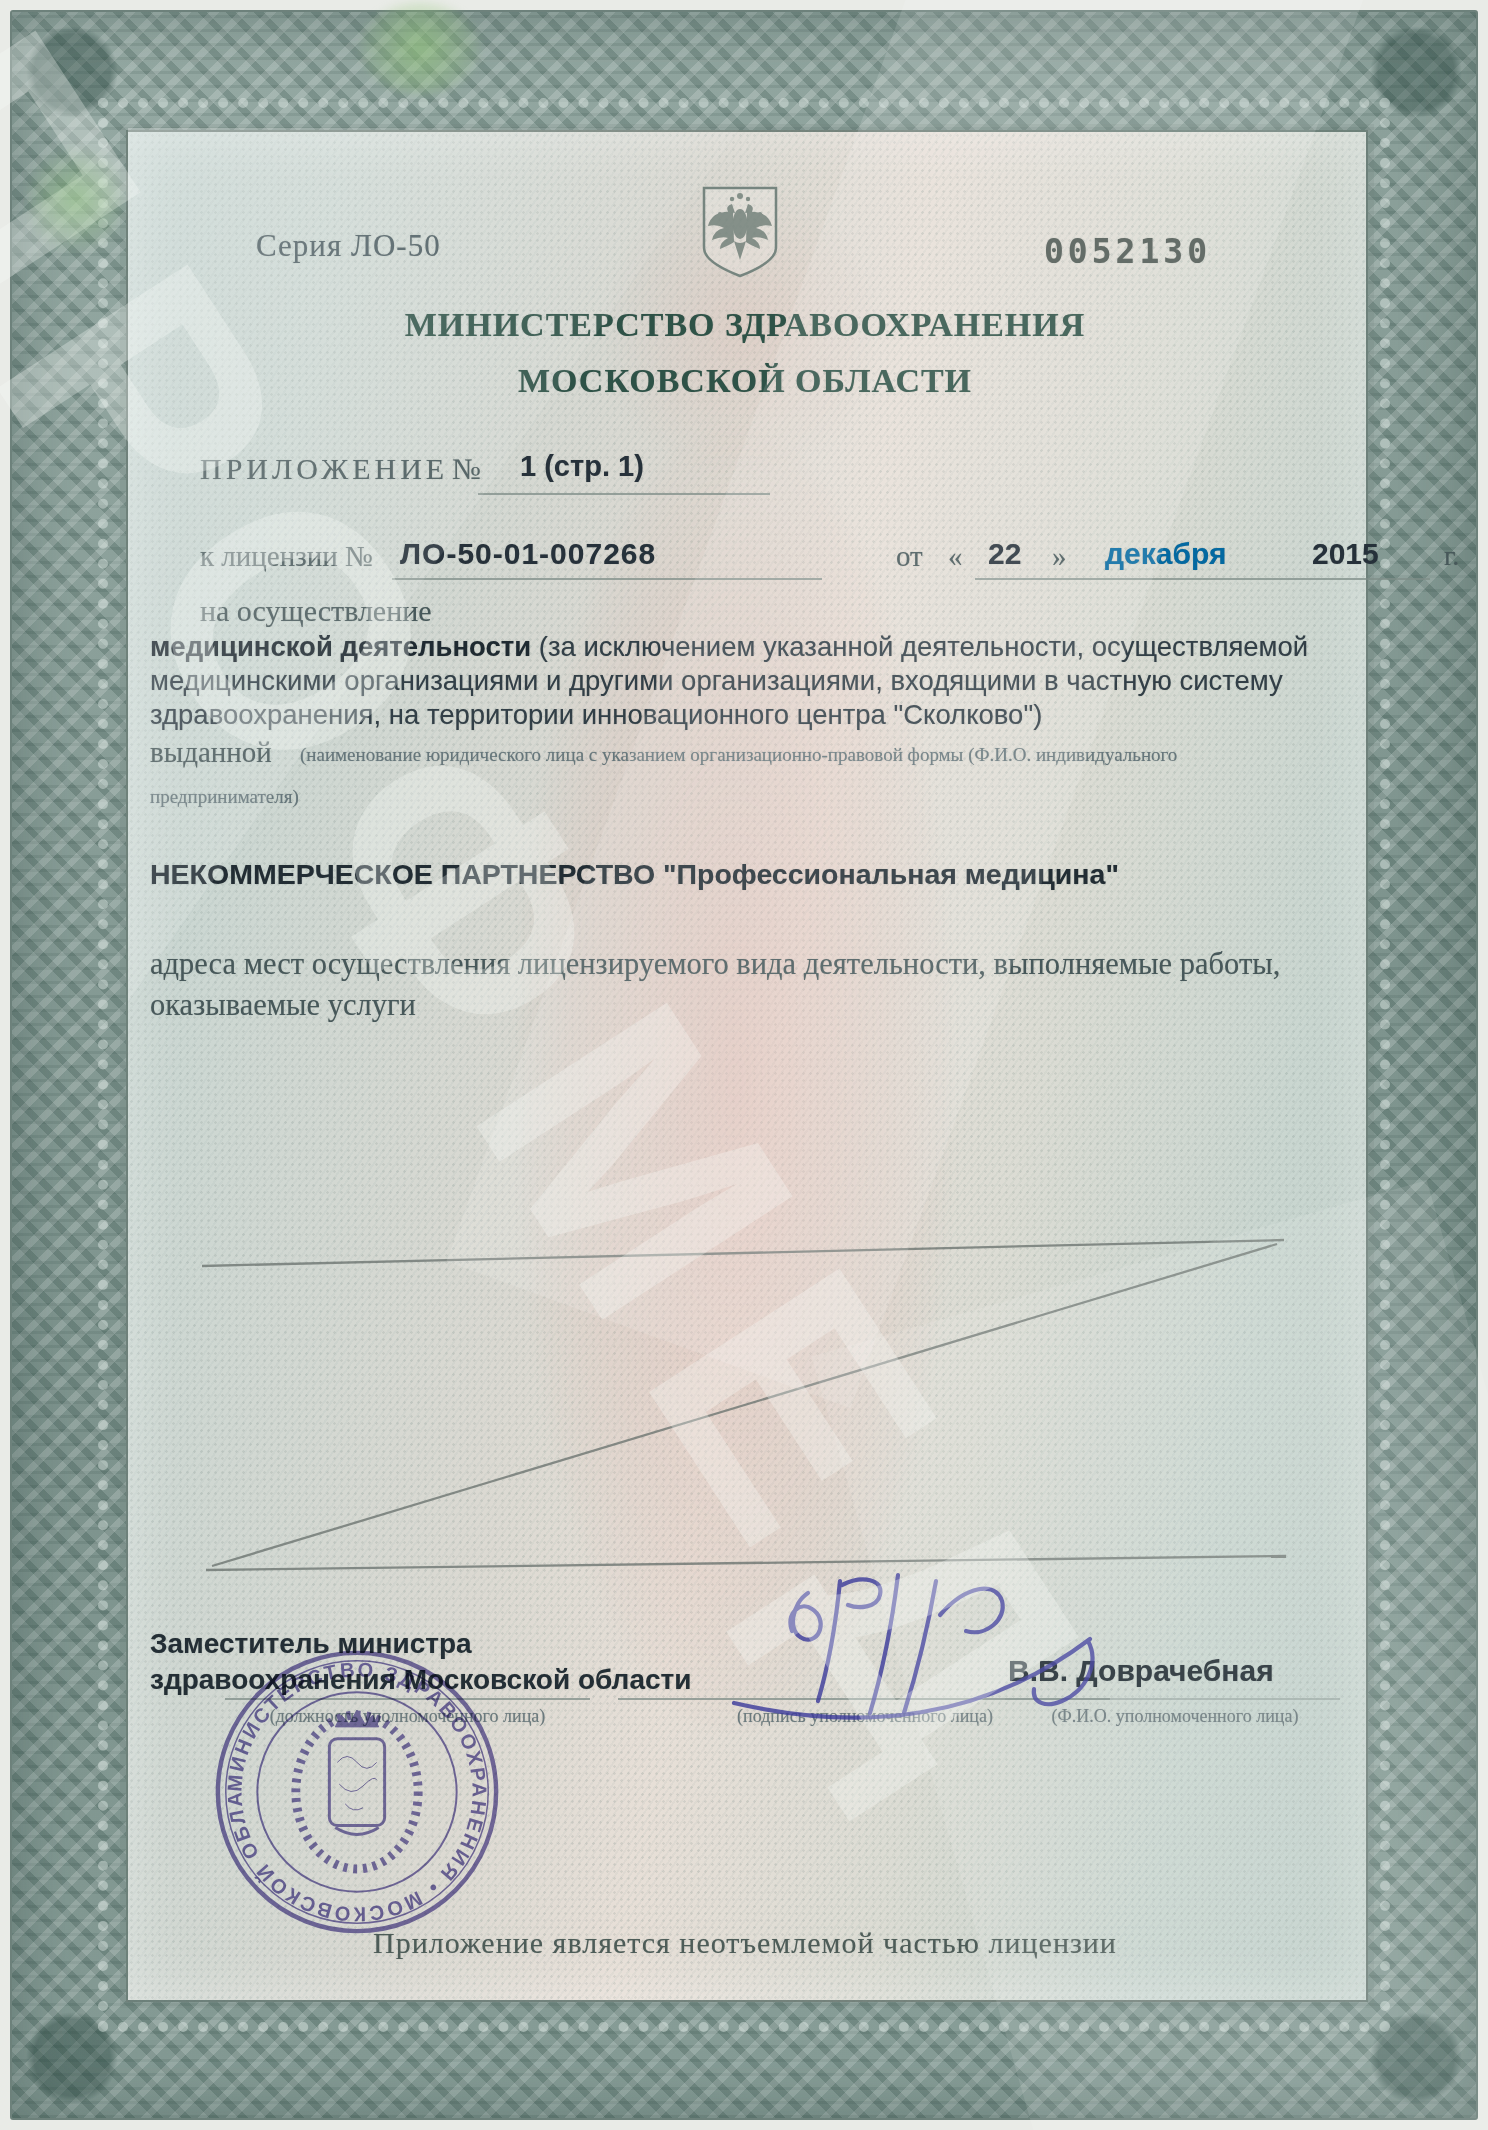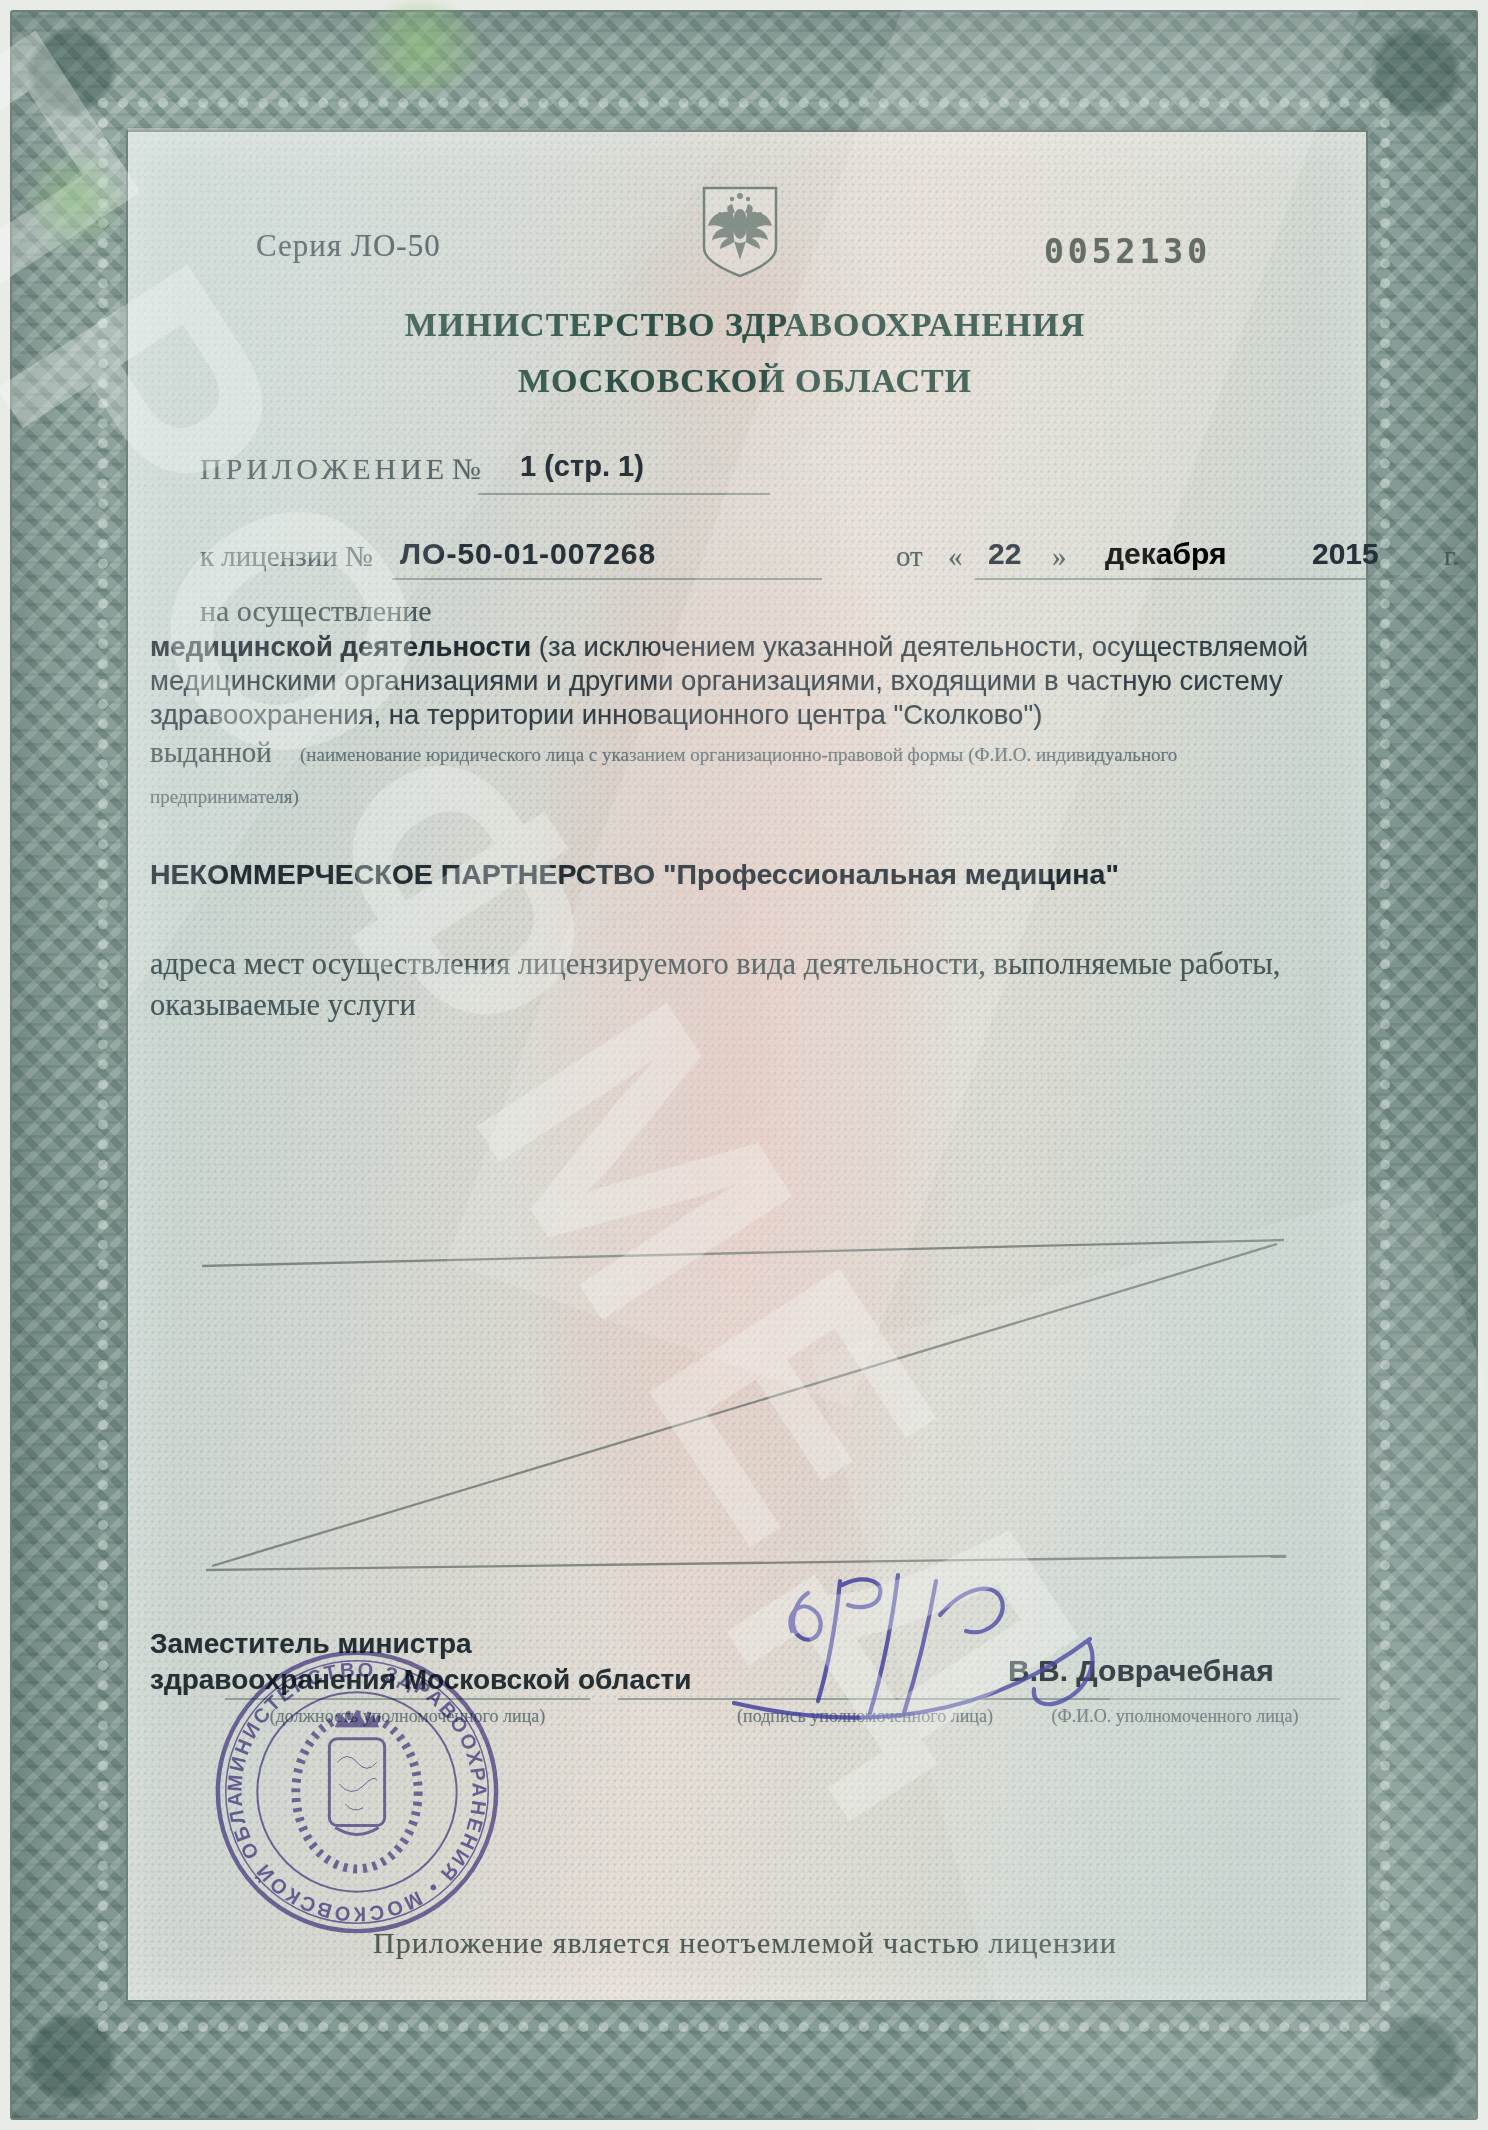--- a/index.html
+++ b/index.html
@@ -61,21 +61,21 @@
   .m1{top:306px;} .m2{top:362px;}
   .app-label{left:200px;top:452px;font-size:30px;letter-spacing:4px;color:#47585a;}
   .app-no{left:452px;top:452px;font-size:30px;color:#47585a;}
   .app-val{left:520px;top:450px;font-weight:700;font-size:29px;color:#26313a;}
   .lic-prefix{left:200px;top:540px;font-size:29px;color:#47585a;}
   .lic-num{left:400px;top:537px;font-weight:700;font-size:30px;color:#26313a;letter-spacing:1px;}
   .lic-ot{left:896px;top:540px;font-size:29px;color:#47585a;}
   .lic-oq{left:948px;top:540px;font-size:29px;color:#47585a;}
   .lic-day{left:988px;top:537px;font-weight:700;font-size:30px;color:#26313a;}
   .lic-cq{left:1052px;top:540px;font-size:29px;color:#47585a;}
-  .lic-month{left:1105px;top:537px;font-weight:700;font-size:30px;color:#000000;}
+  .lic-month{left:1105px;top:537px;font-weight:700;font-size:30px;color:#0369a1;}
   .lic-year{left:1268px;top:537px;font-weight:700;font-size:30px;color:#26313a;margin-left:44px;}
   .lic-g{left:1444px;top:540px;font-size:28px;color:#47585a;}
   .rule{position:absolute;height:2px;background:rgba(125,140,135,.75);}
   .na-osu{left:200px;top:594px;font-size:30px;color:#47585a;}
   .activity{left:150px;top:630px;width:1196px;font-size:27.5px;line-height:34px;color:#323f47;}
   .activity b{color:#1f2a31;}
   .vydannoy{left:150px;top:736px;font-size:29px;color:#47585a;}
   .vyd-note{left:300px;top:744px;font-size:19px;color:#66777c;width:1060px;}
   .vyd-note2{left:150px;top:786px;font-size:19px;color:#66777c;}
   .org{left:150px;top:858px;width:1200px;font-weight:700;font-size:28.5px;color:#222d34;}

